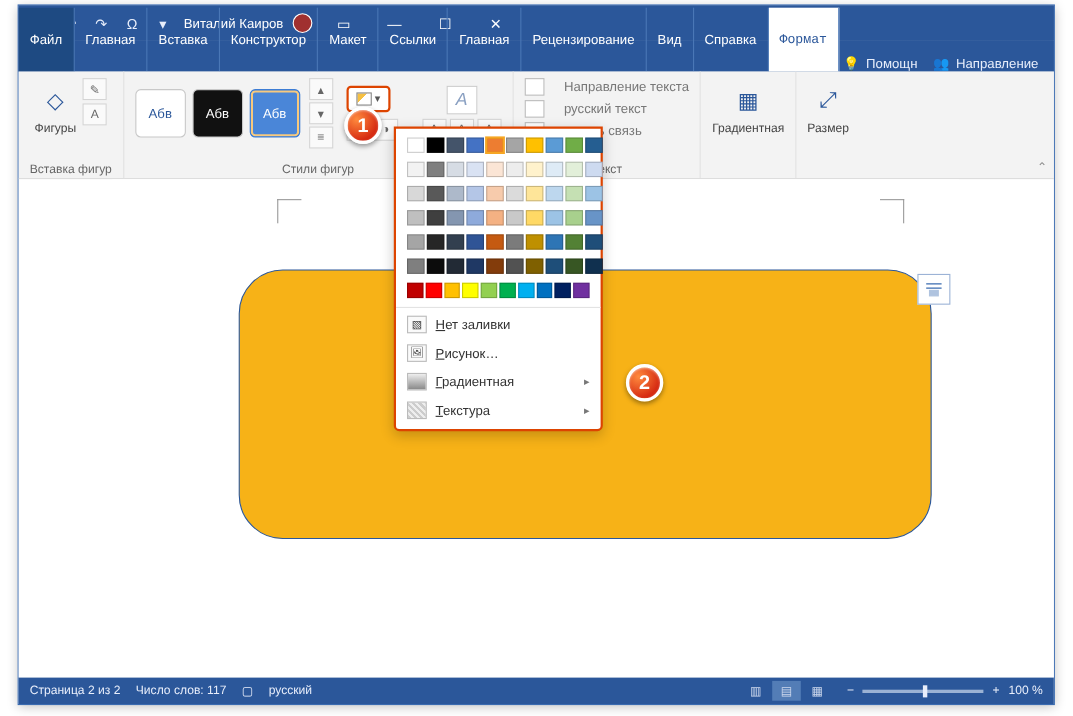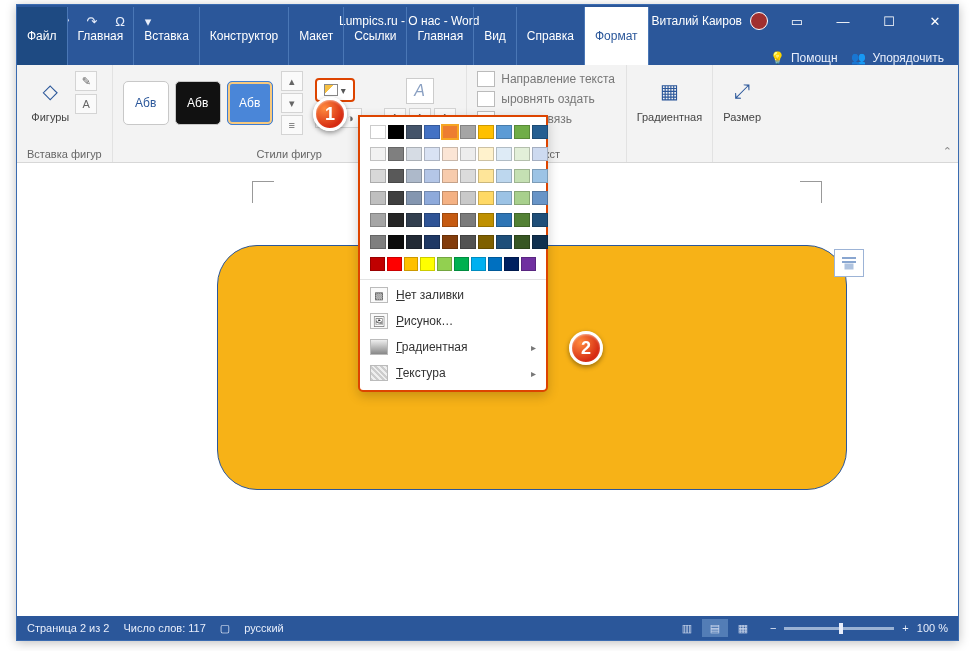--- a/index.html
+++ b/index.html
@@ -14,21 +14,21 @@
 .title { flex: 1; text-align: center; font-size: 12px; }
 .user { display: flex; align-items: center; gap: 8px; padding-right: 6px; }
 .avatar { width: 18px; height: 18px; border-radius: 50%; background: #a03030; border: 1px solid #fff; }
 .winbtns { display: flex; }
 .winbtn { width: 46px; height: 32px; display: flex; align-items: center; justify-content: center; color: #fff; font-size: 13px; }
 
 
 .tabs { height: 28px; background: #2b579a; display: flex; align-items: flex-end; color: #fff; font-size: 12px; }
 .tab { padding: 22px 10px; border-right: 1px solid #4a77b6; cursor: pointer; }
 .tab.file { background: #1e4a82; }
-.tab.active { background: #fff; color: #2b579a; }
+.tab.active { background: #fff; color: #2b579a; font-family: Liberation Mono, monospace; }
 .right-actions { margin-left: auto; display: flex; gap: 14px; padding-right: 14px; align-items: center; }
 .ract { display: flex; gap: 6px; align-items: center; color: #e8eefb; }
 
 
 .ribbon { height: 98px; background: #f3f3f3; border-bottom: 1px solid #d7d7d7; display: flex; position: relative; }
 .group { border-right: 1px solid #e2e2e2; padding: 6px 10px 2px 10px; display: flex; flex-direction: column; align-items: center; }
 .group-label { font-size: 11px; color: #666; margin-top: auto; padding-top: 4px; }
 .grp-top { display: flex; gap: 6px; align-items: flex-start; }
 
 .bigicon { width: 34px; height: 40px; display: flex; align-items: center; justify-content: center; font-size: 20px; color: #2b579a; }
@@ -36,21 +36,21 @@
 
 .shape-style { width: 46px; height: 44px; border: 1px solid #c8c8c8; border-radius: 5px; background: #fff; display: flex; align-items: center; justify-content: center; font-size: 12px; color: #2b579a; }
 .shape-style.dark { background: #111; color: #fff; }
 .shape-style.blue { background: #4a86d8; color: #fff; box-shadow: 0 0 0 2px #f7c97e inset; border-color: #3c7cd4; }
 
 .fill-btn { width: 40px; height: 24px; border: 2px solid #d40; border-radius: 4px; background: #fff; display: flex; align-items: center; justify-content: center; position: relative; }
 .fill-btn .sw { width: 14px; height: 12px; background: linear-gradient(135deg, #f6c042 40%, transparent 40%); border: 1px solid #888; }
 .tiny-row { display: flex; gap: 3px; margin-top: 4px; }
 .tiny { width: 22px; height: 20px; border: 1px solid #d4d4d4; background: #fafafa; display:flex; align-items:center; justify-content:center; font-size:11px; color:#666;}
 .txgroup { display:flex; flex-direction:column; gap:4px; font-size:12px; color:#777; }
-.txline { display:flex; gap:6px; align-items:center; }
+.txline { display:flex; gap:18px; align-items:center; }
 .txicon { width:18px; height:16px; border:1px solid #bbb; background:#fff; }
 
 .collapse { position:absolute; right:6px; bottom:4px; font-size:11px; color:#888; }
 
 
 .docwrap { position: absolute; left:0; right:0; top:158px; bottom:24px; background:#fff; }
 .page { position: absolute; left: 85px; top: 0; width: 770px; height: 100%; background: #fff; }
 .crop-tl, .crop-tr { position:absolute; width:22px; height:22px; border:1px solid #999; border-right:none; border-bottom:none; }
 .crop-tl { left:150px; top:18px; transform: rotate(0deg); }
 .crop-tr { right:50px; top:18px; transform: scaleX(-1); }
@@ -97,52 +97,52 @@
 <div class="window">
 
   <div class="titlebar">
     <div class="qat">
       <div class="qbtn">💾</div>
       <div class="qbtn">↶</div>
       <div class="qbtn">↷</div>
       <div class="qbtn">Ω</div>
       <div class="qbtn">▾</div>
     </div>
-    <div class="title">Lumpics.ru - О нас  -  Word</div>
     <div class="user">
       <span>Виталий Каиров</span>
       <div class="avatar"></div>
     </div>
     <div class="winbtns">
       <div class="winbtn">▭</div>
       <div class="winbtn">—</div>
       <div class="winbtn">☐</div>
       <div class="winbtn">✕</div>
     </div>
   </div>
 
   <div class="tabs">
     <div class="tab file">Файл</div>
     <div class="tab">Главная</div>
     <div class="tab">Вставка</div>
     <div class="tab">Конструктор</div>
     <div class="tab">Макет</div>
     <div class="tab">Ссылки</div>
     <div class="tab">Главная</div>
+    <div class="tab">Рецензирование</div>
     <div class="tab">Вид</div>
     <div class="tab">Справка</div>
     <div class="tab active">Формат</div>
     <div class="right-actions">
       <div class="ract">
           <span>💡</span>
           <span>Помощн</span>
         </div>
       <div class="ract">
           <span>👥</span>
-          <span>Упорядочить</span>
+          <span>Направление</span>
         </div>
     </div>
   </div>
 
   <div class="ribbon">
     <div class="group">
       <div class="grp-top">
         <div style="display:flex;flex-direction:column;align-items:center">
           <div class="bigicon">◇</div>
           <div class="biglabel">Фигуры</div>
@@ -194,21 +194,21 @@
     </div>
 
     <div class="group" style="min-width:160px">
       <div class="txgroup">
         <div class="txline">
             <div class="txicon"></div>
             <span>Направление текста</span>
           </div>
         <div class="txline">
             <div class="txicon"></div>
-            <span>ыровнять оздать</span>
+            <span>русский текст</span>
           </div>
         <div class="txline">
             <div class="txicon"></div>
             <span>оздать связь</span>
           </div>
       </div>
       <div class="group-label">Текст</div>
     </div>
 
     <div class="group">

